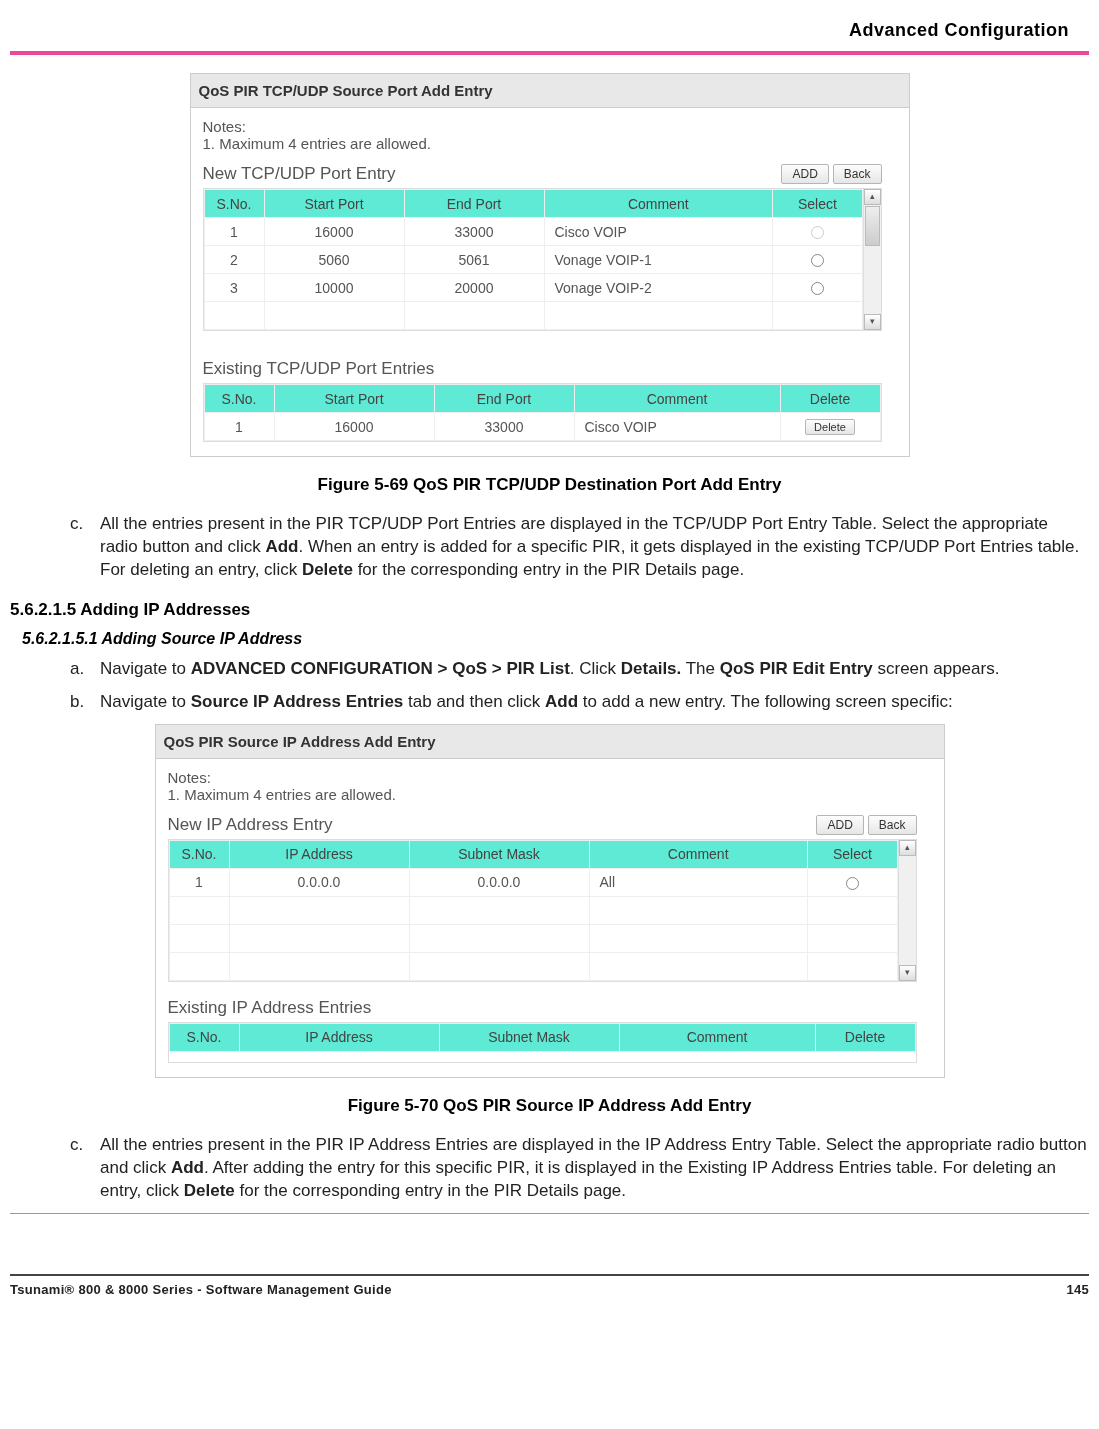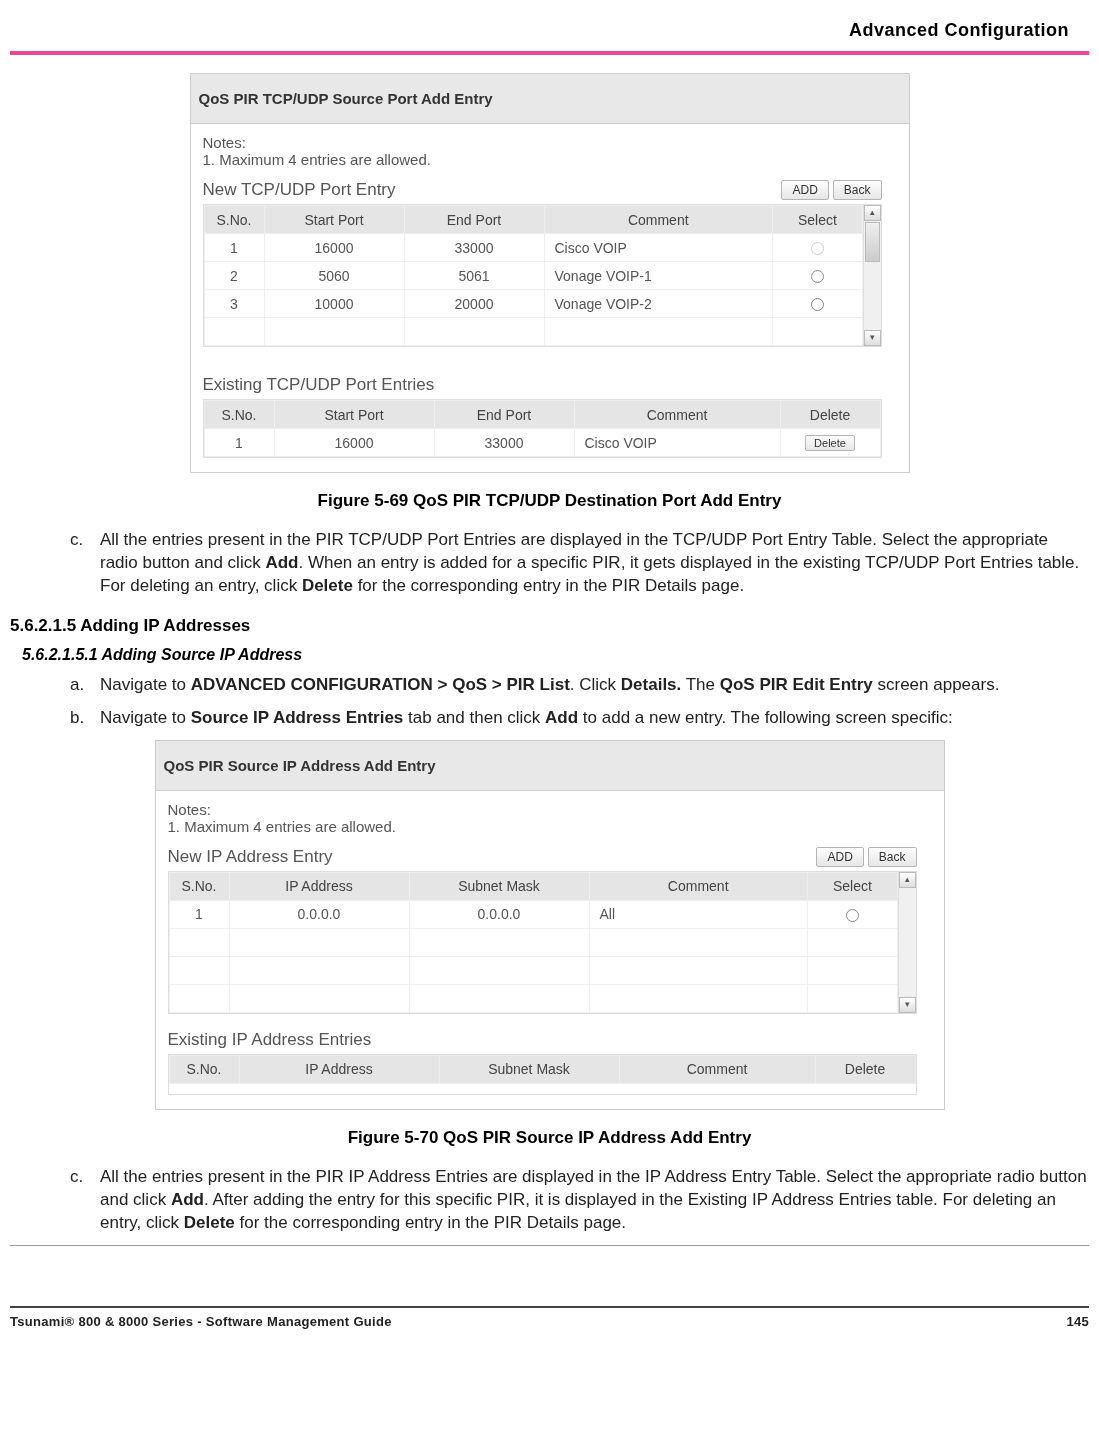--- a/index.html
+++ b/index.html
@@ -28,21 +28,21 @@
     text-align: left;
     font-family: "Segoe UI", Arial, sans-serif;
     font-size: 15px;
     color: #555;
     width: 720px;
     margin-bottom: 10px;
   }
   .panel-title {
     background: #e8e8e8;
     border-bottom: 1px solid #ccc;
-    padding: 16px 8px;
+    padding: 8px 8px;
     font-weight: 600;
     color: #333;
   }
   .panel-body { padding: 8px 27px 14px 12px; }
   .notes-label { margin-top: 2px; }
   .notes-line { margin-bottom: 12px; }
   .section-row {
     display: flex;
     align-items: center;
     justify-content: space-between;
@@ -70,21 +70,21 @@
     table-layout: fixed;
   }
   .tbl th, .tbl td {
     border: 1px solid #eee;
     padding: 5px 10px;
     text-align: center;
     font-size: 14px;
     color: #555;
     height: 28px;
   }
-  .tbl th { font-weight: 400; color: #444; background: #e5e5e5; }
+  .tbl th { font-weight: 400; color: #444; background: #5eead4; }
   .tbl td.left { text-align: left; }
   .radio-dot {
     display: inline-block;
     width: 13px; height: 13px;
     border: 1px solid #888;
     border-radius: 50%;
     vertical-align: middle;
   }
   .radio-dot.disabled { border-color: #ccc; }
   .scrollbar {

